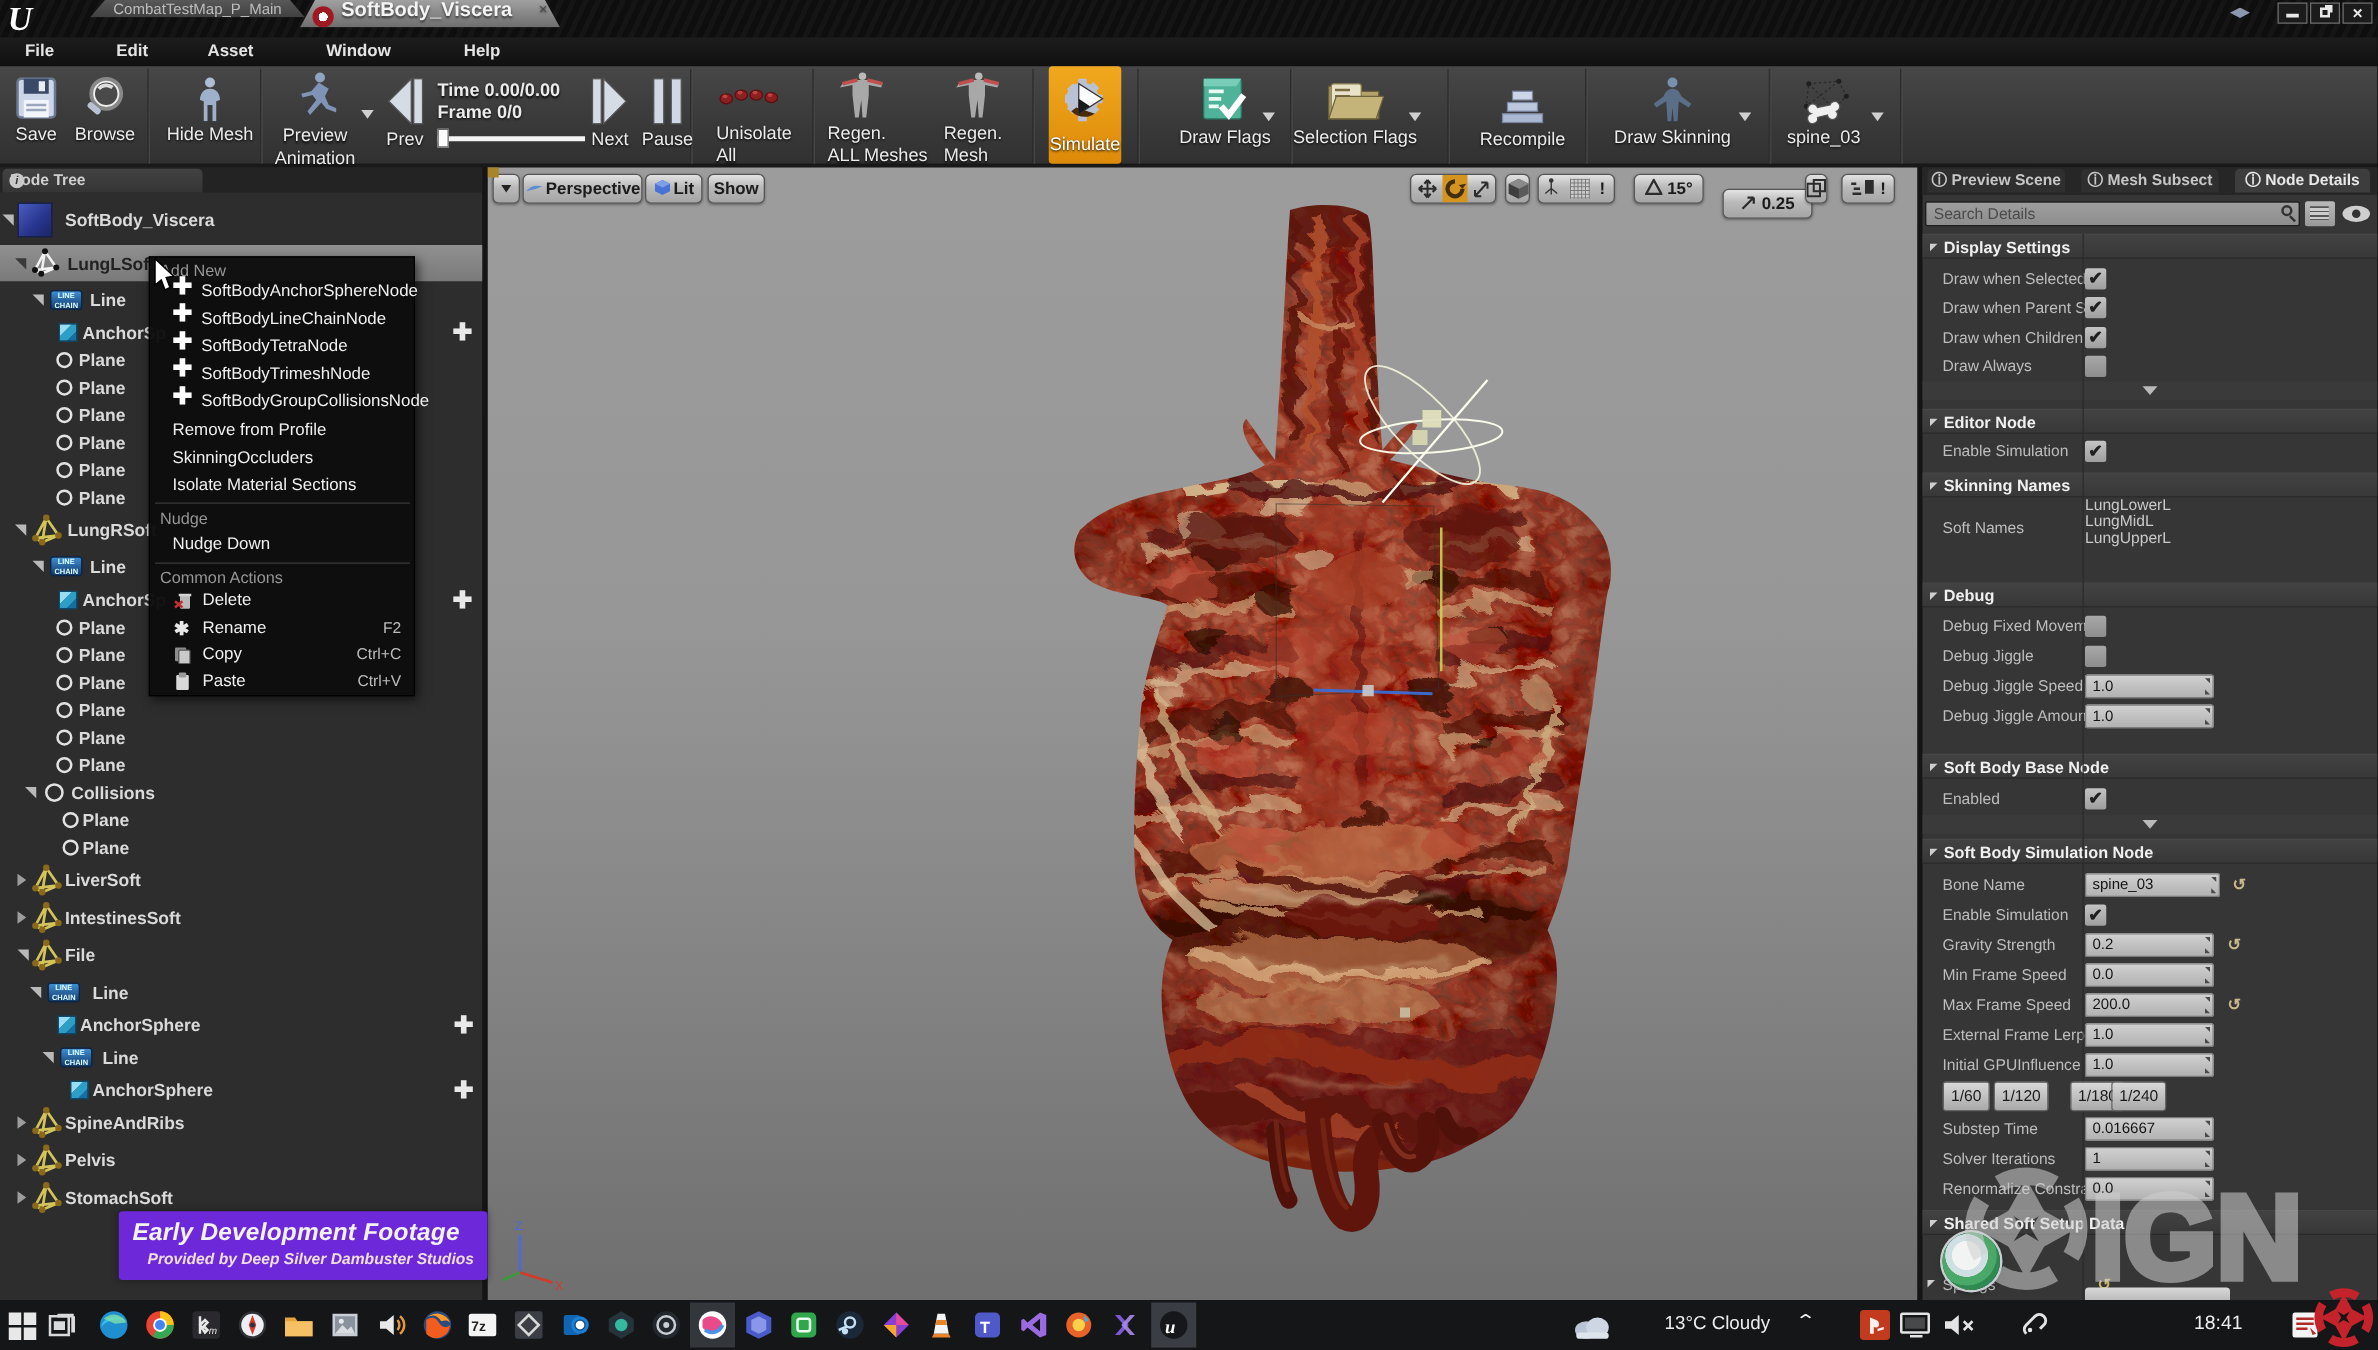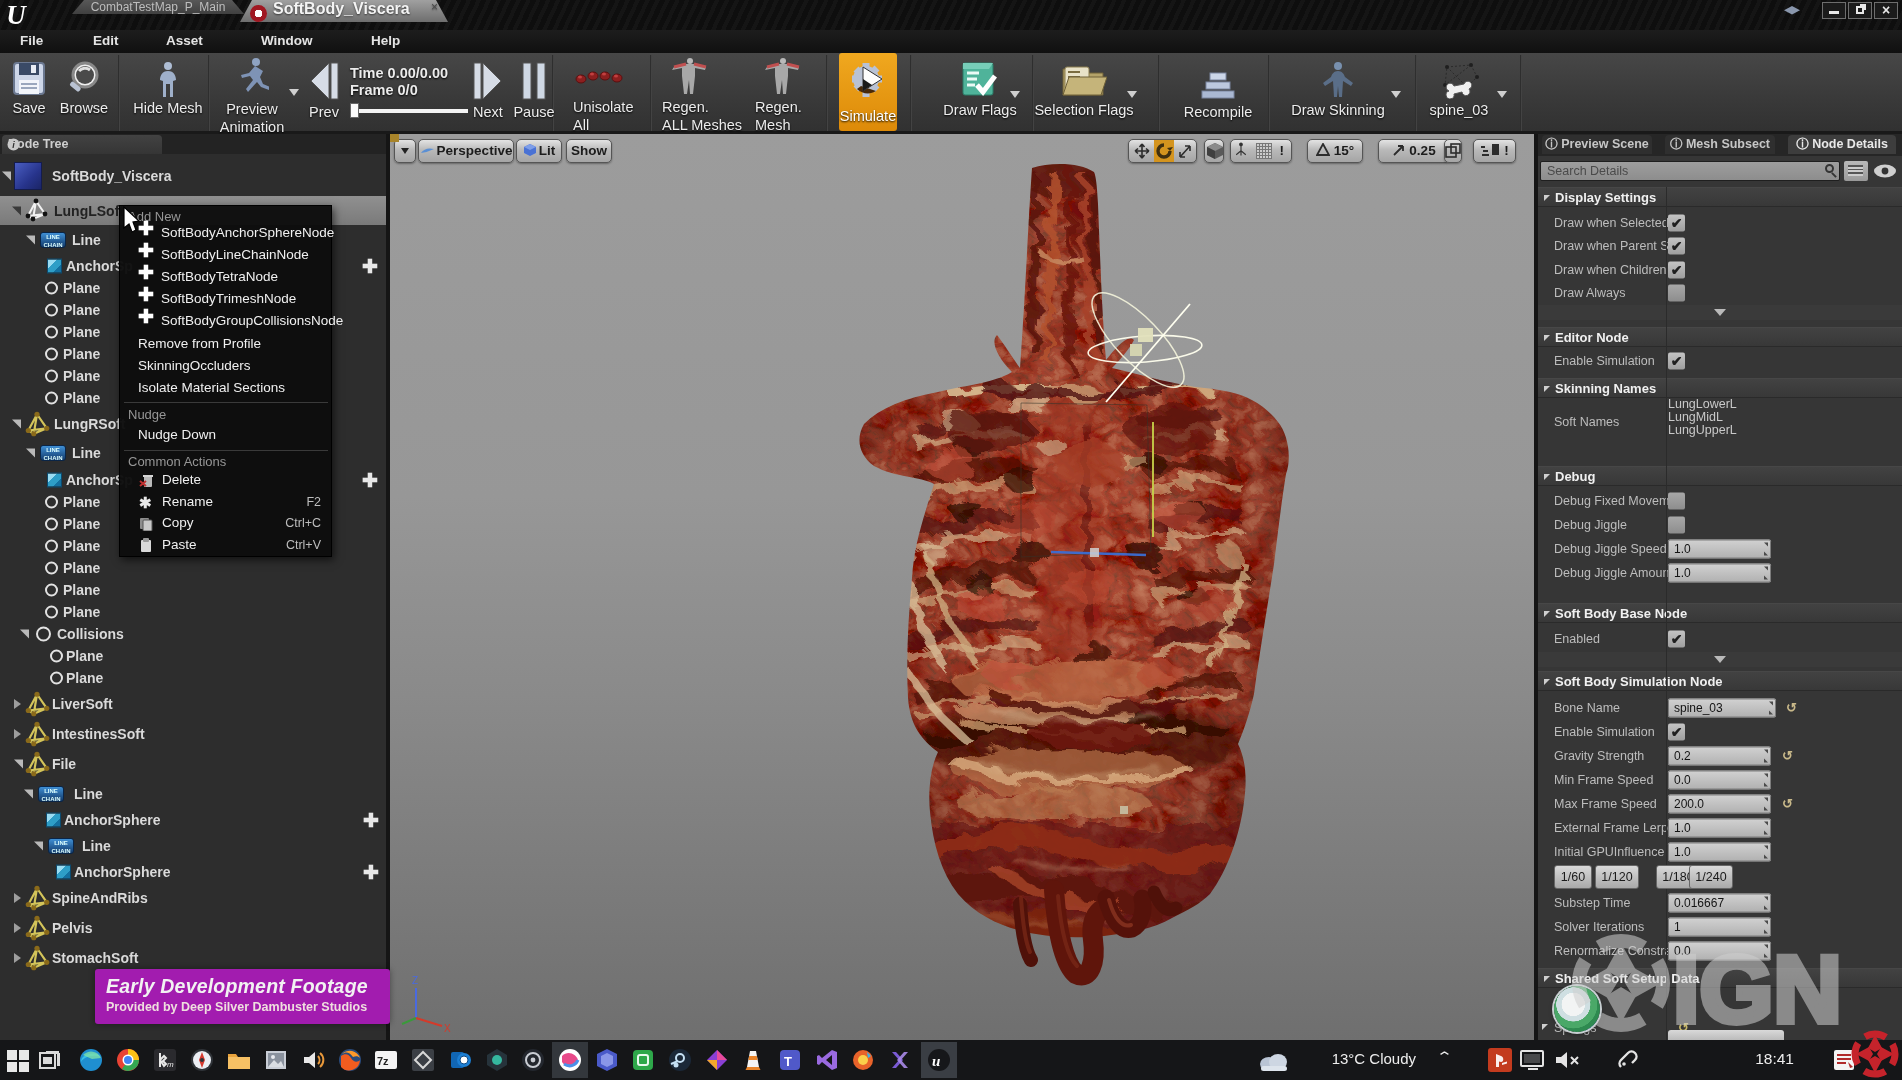--- a/index.html
+++ b/index.html
@@ -60,23 +60,23 @@
 .colsep{position:absolute;left:128px;top:0;width:1px;background:#2b2b2b;}
 .frb{position:absolute;top:0;height:24px;z-index:2;background:linear-gradient(#d9d9d9,#a9a9a9);border:1px solid #666;border-radius:3px;color:#1b1b1b;font-size:12.5px;font-weight:400;line-height:22px;text-align:center;}
 
 #ctx{position:absolute;left:119px;top:205px;width:213px;height:352px;background:rgba(13,13,13,.97);border:1px solid #000;box-shadow:2px 3px 8px rgba(0,0,0,.6);color:#f0f0f0;}
 .mhead{position:absolute;left:8px;color:#969696;font-size:13px;font-weight:400;}
 .mitem{position:absolute;left:18px;font-size:13.5px;font-weight:400;white-space:nowrap;}
 .mplus{position:absolute;left:18px;color:#fff;font-size:19px;font-weight:700;}
 .msep{position:absolute;left:4px;width:204px;height:1px;background:#3a3a3a;}
 .mkey{position:absolute;right:10px;color:#bdbdbd;font-size:12.5px;font-weight:400;}
 
-#banner{position:absolute;left:95px;top:969px;width:295px;height:55px;background:#a21caf;border-radius:3px;z-index:30;box-shadow:0 0 6px rgba(0,0,0,.4);}
+#banner{position:absolute;left:95px;top:969px;width:295px;height:55px;background:#6d28d9;border-radius:3px;z-index:30;box-shadow:0 0 6px rgba(0,0,0,.4);}
 #banner .b1{position:absolute;left:11px;top:6px;font-size:19.5px;font-weight:700;font-style:italic;color:#f2f2f2;letter-spacing:.2px;}
-#banner .b2{position:absolute;left:11px;top:31px;font-size:12.5px;font-weight:700;color:#efdede;}
+#banner .b2{position:absolute;left:23px;top:31px;font-size:12.5px;font-style:italic;font-weight:700;color:#efdede;}
 
 #taskbar{position:absolute;left:0;top:1040px;width:1902px;height:40px;background:#151618;z-index:40;}
 .tico{position:absolute;top:8px;width:24px;height:24px;}
 #tray{position:absolute;right:0;top:0;height:40px;color:#eee;font-size:15px;white-space:nowrap;}
 
 #ign{position:absolute;left:1555px;top:925px;z-index:35;opacity:.55;}
 #ignred{position:absolute;left:1848px;top:1028px;z-index:50;}
 #cursor{position:absolute;left:122px;top:206px;z-index:60;}
 </style></head>
 <body>
@@ -739,21 +739,21 @@
         <g stroke="#333" stroke-width="1.4" fill="none">
           <path d="M10 2 v8 M10 10 l-6 5 M10 10 l6 5 M10 10 l0 6"></path>
           <circle cx="10" cy="2" r="1.6" fill="#333"></circle>
         </g>
       </svg>
  <span style="display:inline-block;width:16px;height:16px;margin-left:3px;background:linear-gradient(#777 1px,transparent 1px),linear-gradient(90deg,#777 1px,#ccc 1px);background-size:3px 3px;vertical-align:-4px"></span>
  <span style="margin-left:4px;font-weight:700">!</span></div>
 <div class="vbtn" style="left:917px;top:5px;width:56px;height:24px;line-height:22px"><svg width="14" height="14" style="vertical-align:-2px;margin-right:4px">
         <path d="M7 1 L13 12 L1 12Z" fill="none" stroke="#2c2c2c" stroke-width="1.8"></path>
       </svg><span>15°</span></div>
-<div class="vbtn" style="left:988px;top:5px;width:72px;height:24px;line-height:22px"><svg width="13" height="13" style="vertical-align:-2px;margin-right:4px">
+<div class="vbtn" style="left:988px;top:17px;width:72px;height:24px;line-height:22px"><svg width="13" height="13" style="vertical-align:-2px;margin-right:4px">
         <path d="M2 11 L11 2 M11 2 h-5 M11 2 v5" stroke="#2c2c2c" stroke-width="1.8" fill="none"></path>
       </svg><span>0.25</span></div>
 <div class="vbtn" style="left:1054px;top:5px;width:18px;height:24px;overflow:hidden"><svg width="16" height="16" style="margin-top:3px">
         <rect x="1" y="4" width="10" height="10" fill="none" stroke="#2c2c2c" stroke-width="1.6"></rect>
         <rect x="6" y="1" width="9" height="9" fill="none" stroke="#2c2c2c" stroke-width="1.6"></rect>
       </svg></div>
 <div class="vbtn" style="left:1083px;top:5px;width:43px;height:24px;line-height:22px;overflow:hidden"><svg width="20" height="16" style="vertical-align:-3px;margin-right:4px">
         <g fill="#2c2c2c">
           <path d="M12 2 h7 v11 h-7z"></path>
           <path d="M1 4 h4 v2 h-4z M3 8 h5 v2 h-5z M2 12 h7 v2 h-7z"></path>

